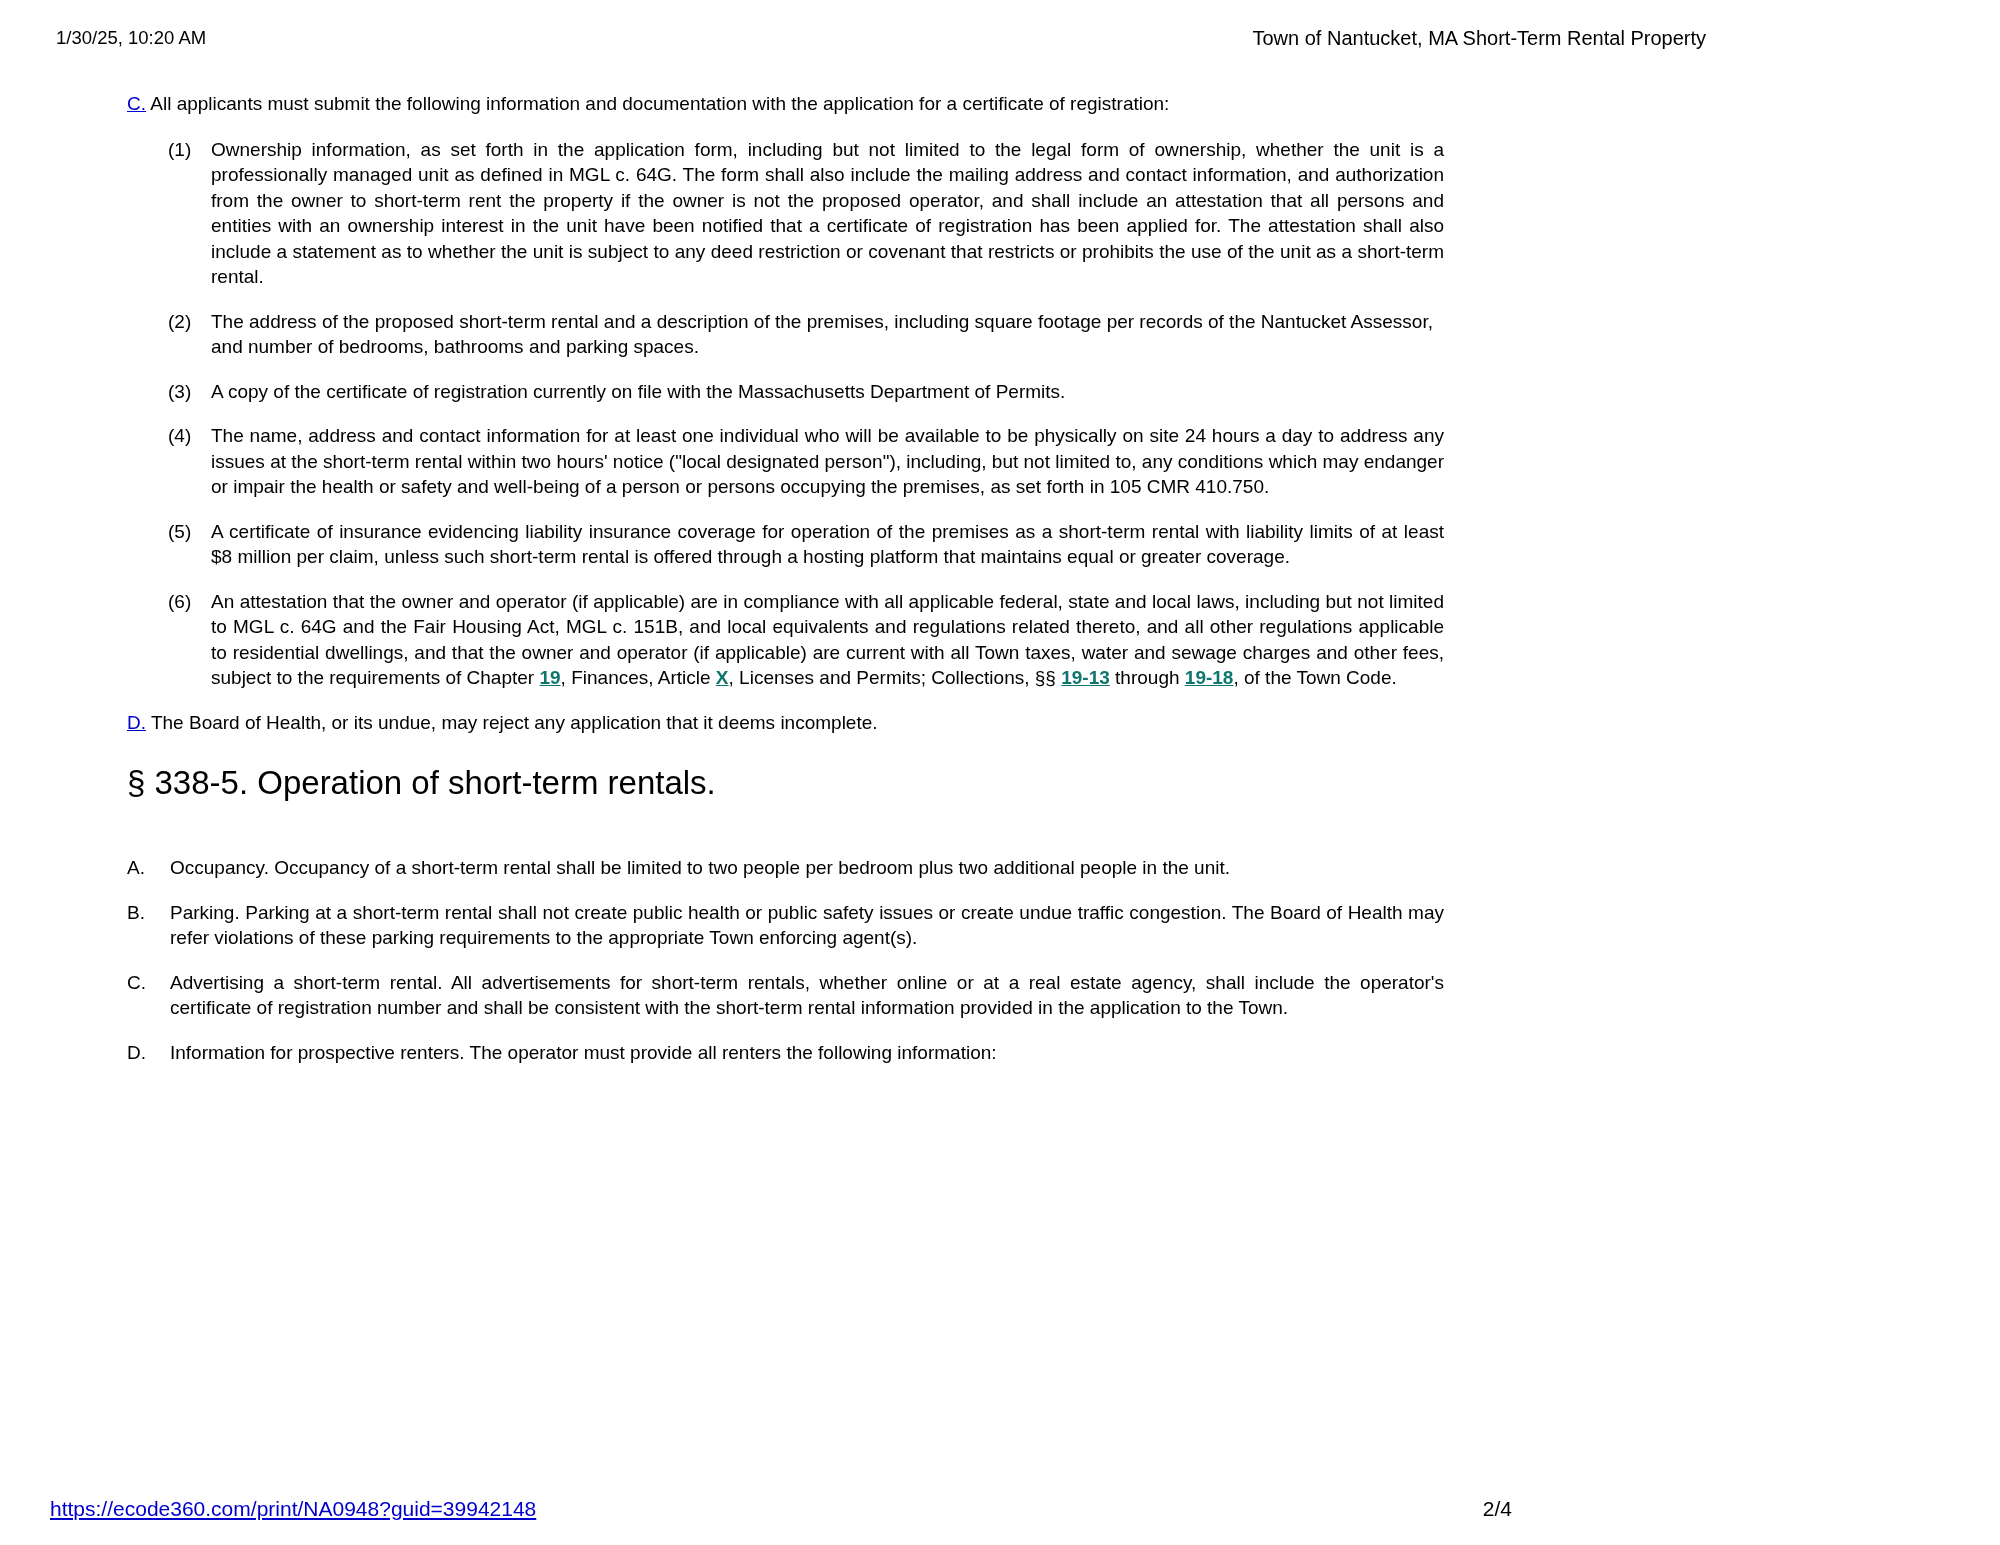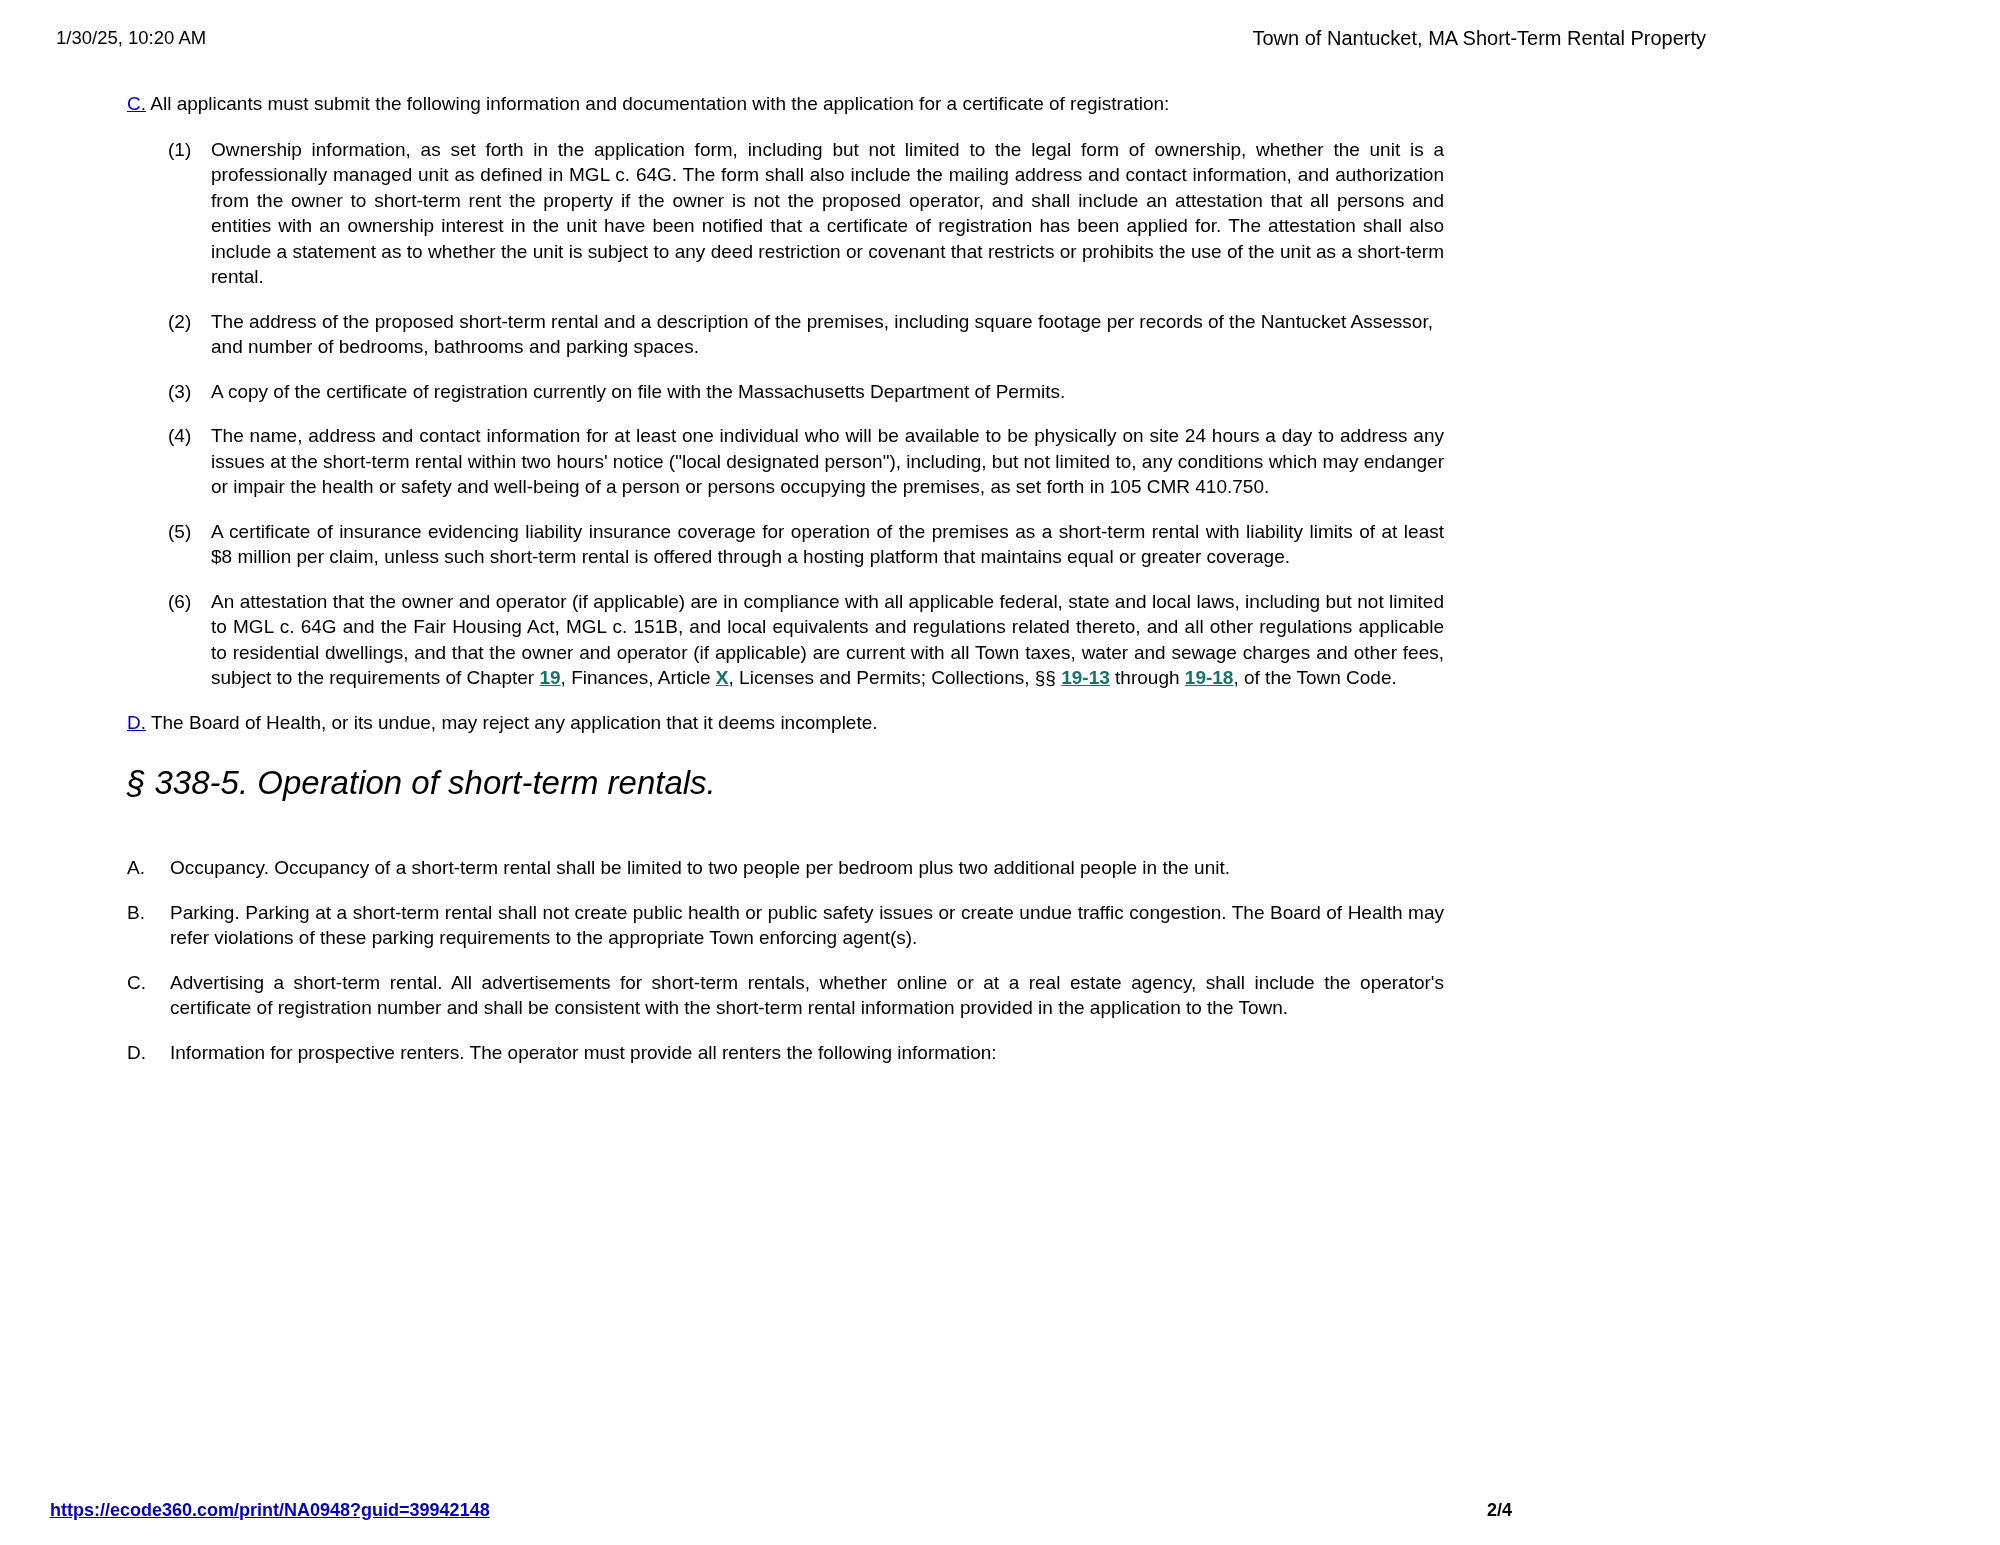--- a/index.html
+++ b/index.html
@@ -42,43 +42,41 @@
   .justify { text-align: justify; }
   .num-item { position: relative; padding-left: 84px; margin-bottom: 19px; }
   .num-label { position: absolute; left: 41px; top: 0; }
   .let-item { position: relative; padding-left: 43px; margin-bottom: 19px; }
   .let-label { position: absolute; left: 0; top: 0; }
   .section-heading {
     font-size: 33px;
     font-weight: 400;
     line-height: 40px;
     margin: 28px 0 52px 0;
-    font-style: italic;
   }
   a.doc-link {
     color: #0000cc;
     text-decoration: underline;
     cursor: pointer;
   }
   a.inline-link {
     color: #0f766e;
     font-weight: bold;
     text-decoration: underline;
     cursor: pointer;
   }
   .footer {
     position: absolute;
     bottom: 24px;
     left: 50px;
     width: 1462px;
     display: flex;
     justify-content: space-between;
     align-items: center;
-    font-size: 18px;
-    font-weight: bold;
+    font-size: 21px;
   }
 </style>
 </head>
 <body>
 
 <div class="page">
 
   <div class="header-title">Town of Nantucket, MA Short-Term Rental Property</div>
   <div class="header-date">1/30/25, 10:20 AM</div>
 

